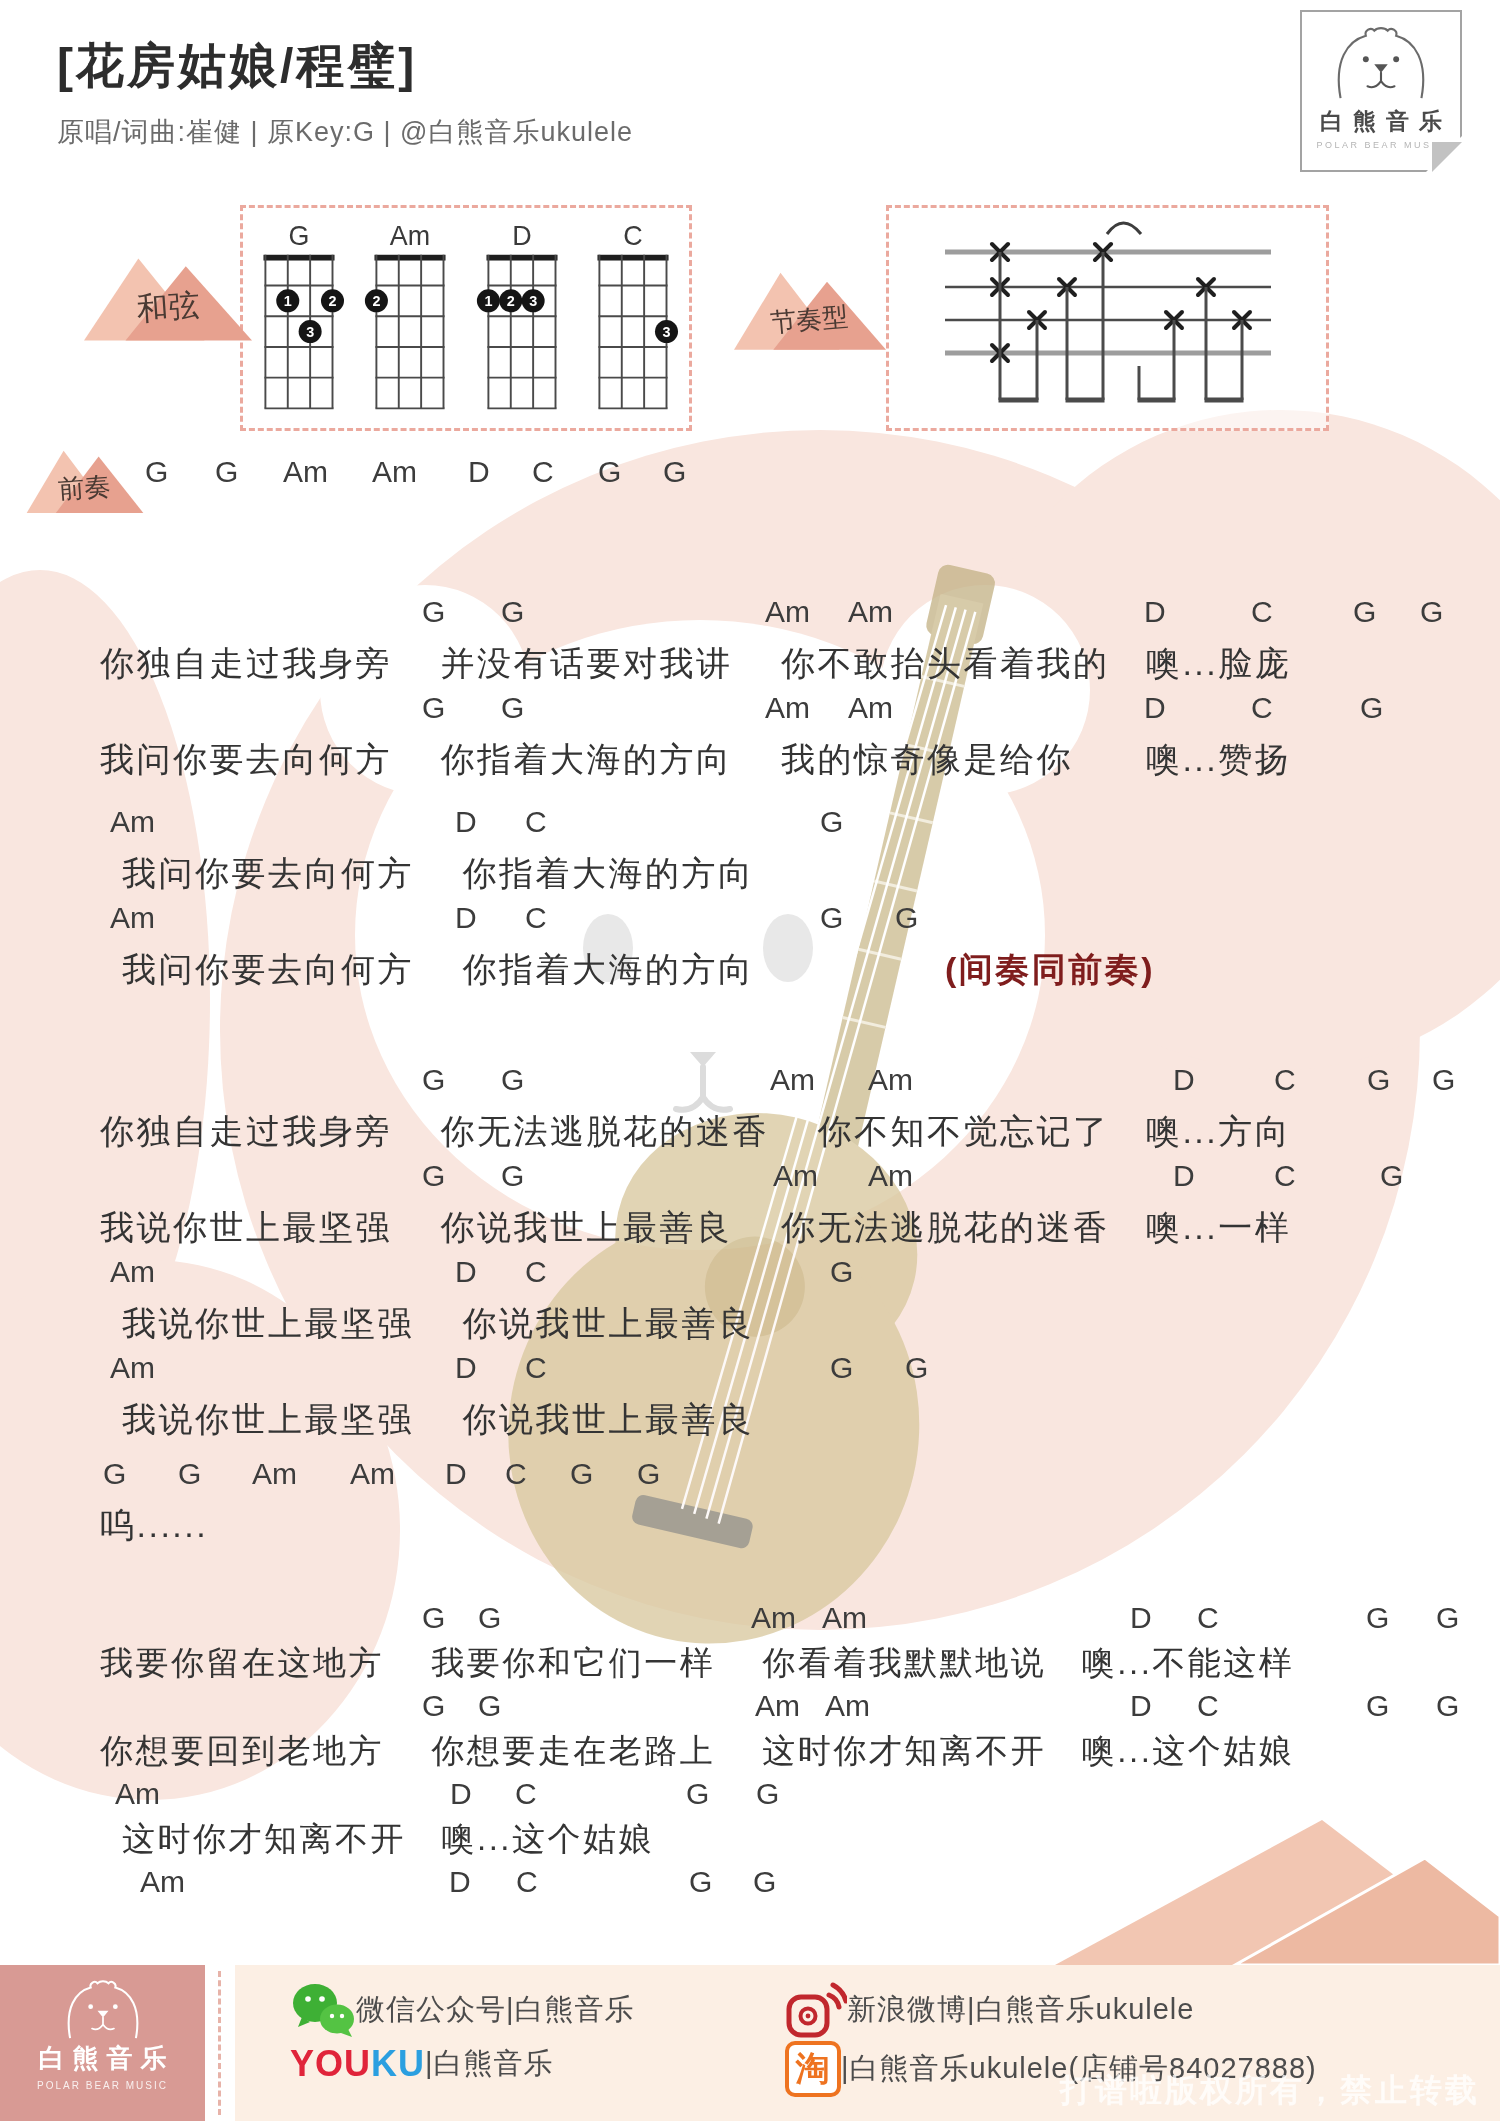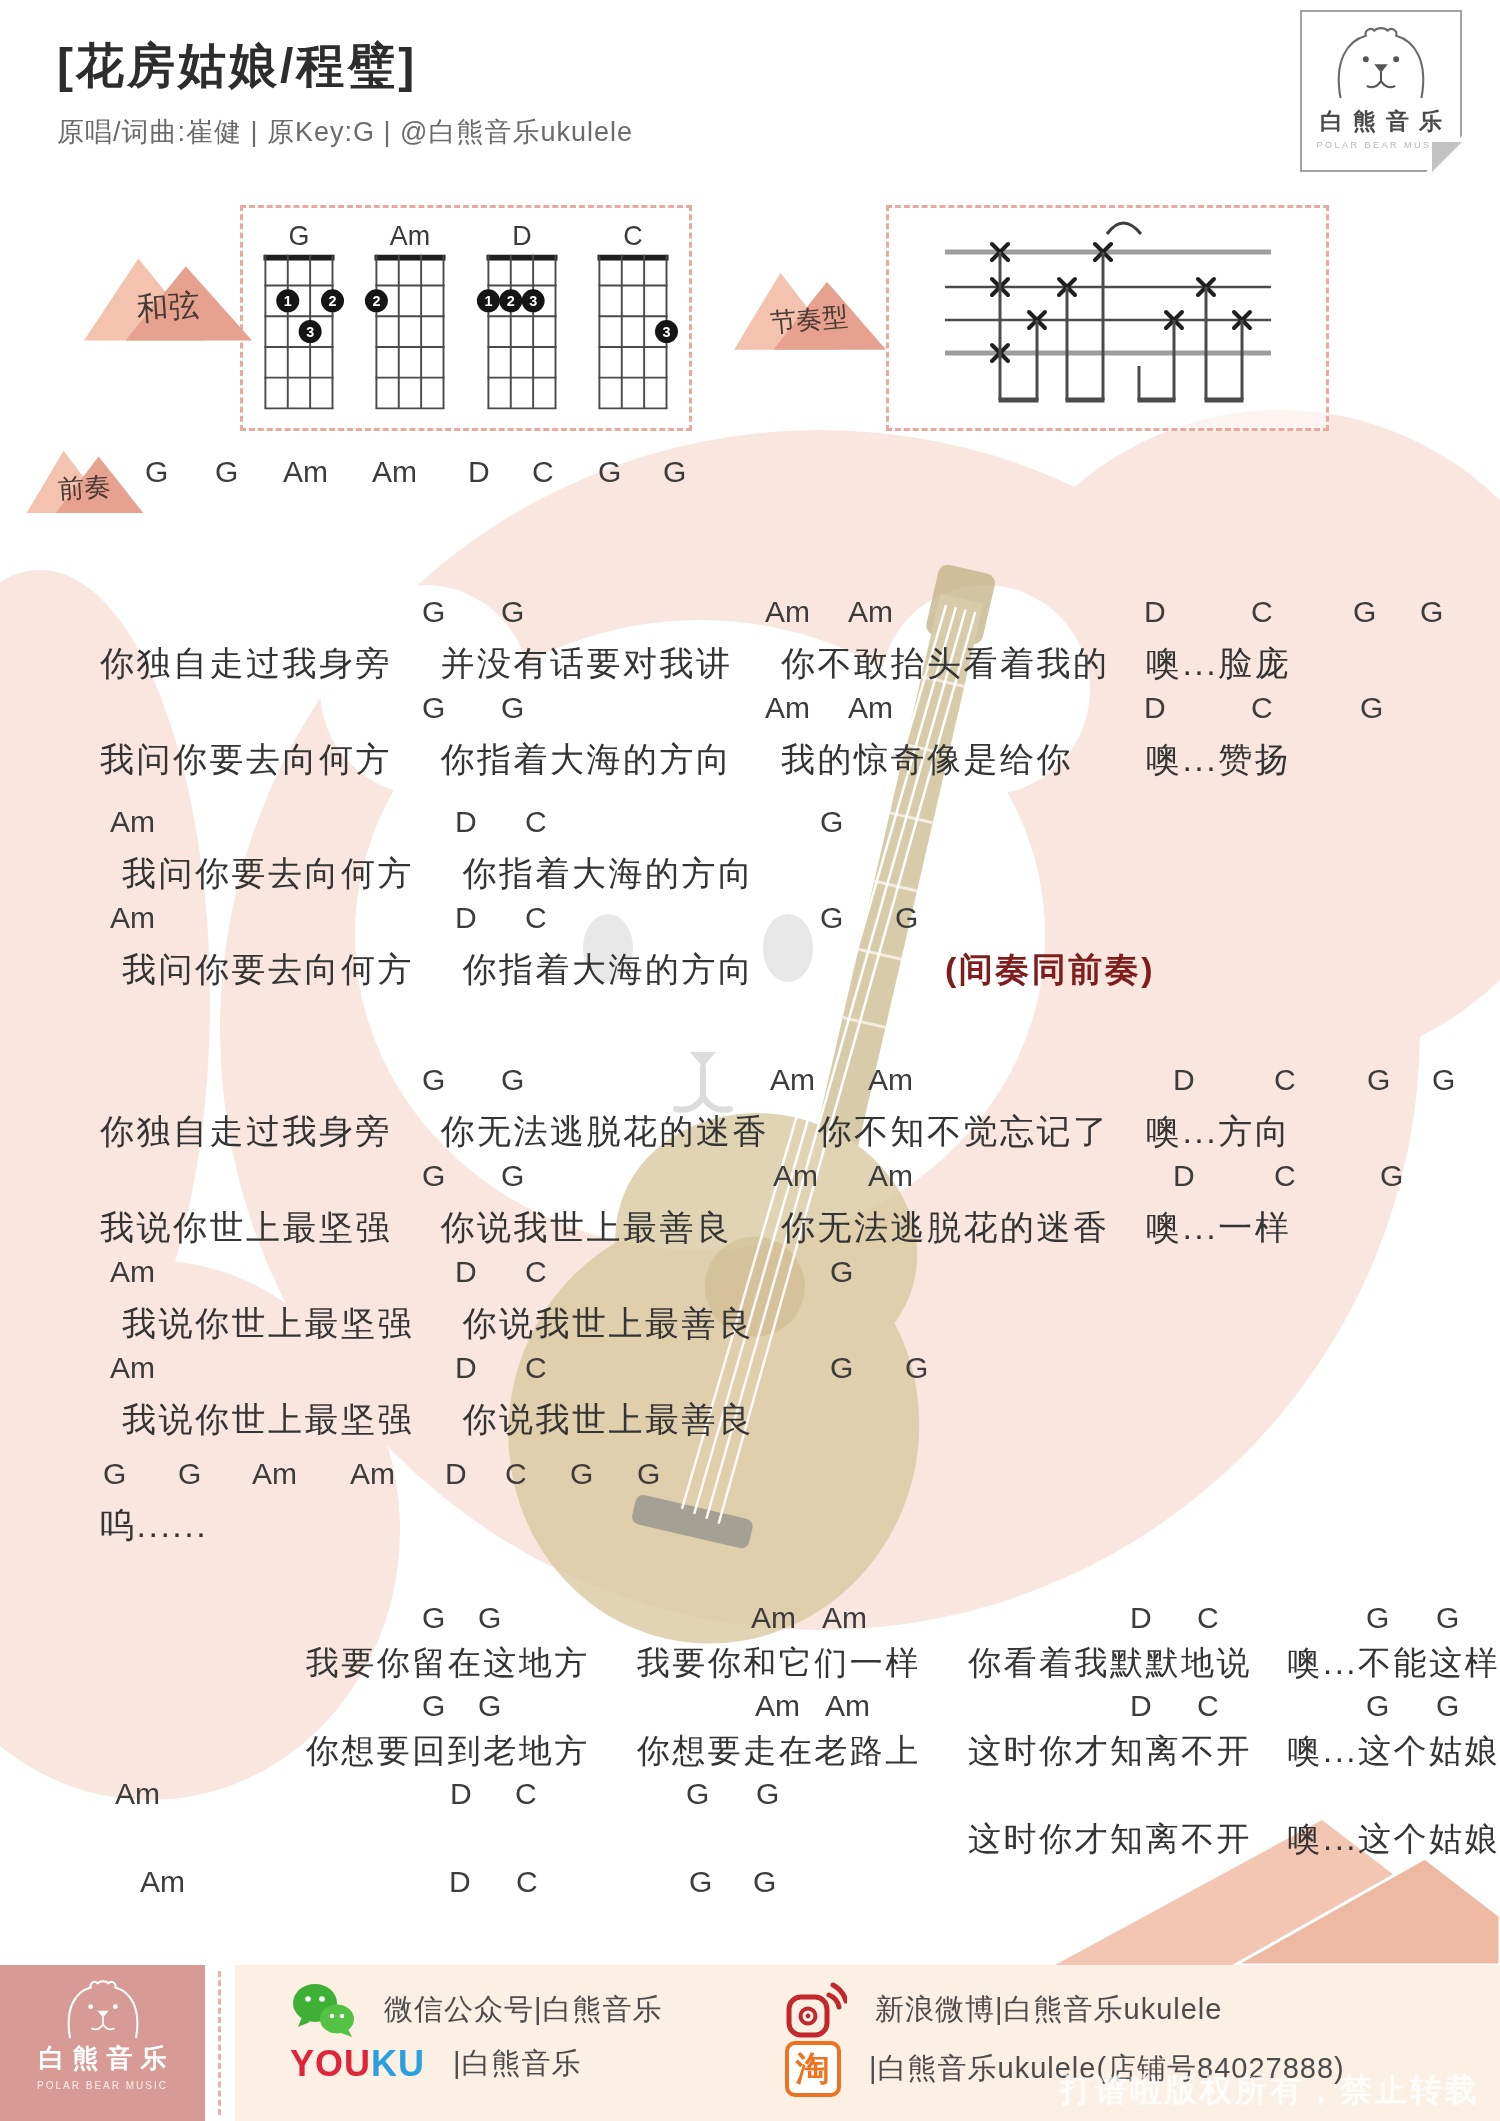--- a/index.html
+++ b/index.html
@@ -30,31 +30,31 @@
 
   
   #song{position:absolute;top:431px;left:0;width:1500px;z-index:1;}
   .intro-row{position:relative;height:56px;margin-top:24px;}
   .chord{position:absolute;top:0;font-size:30px;color:#3c3c3c;letter-spacing:0;}
   .crow{position:relative;height:40px;}
   .line{position:relative;}
   .lyric{position:relative;font-size:34px;color:#343434;line-height:56px;letter-spacing:2.5px;white-space:pre;}
   .note{font-weight:bold;color:#7f1d1d;}
   .compact .crow{height:36px;}
-  .compact .lyric{line-height:52px;font-size:33px;text-align:right;}
+  .compact .lyric{line-height:52px;font-size:33px;}
 
   
   .footer{position:absolute;left:0;bottom:0;width:1500px;height:156px;display:flex;z-index:2;}
   .footer-sidebar{width:205px;background:#d89a94;text-align:center;position:relative;}
   .footer-sidebar .fs-brand{font-size:26px;font-weight:bold;color:#fff;letter-spacing:8px;text-indent:8px;margin-top:-4px;}
   .footer-sidebar .fs-sub{font-size:10px;color:rgba(255,255,255,.85);letter-spacing:2px;margin-top:4px;}
   .footer-gap{width:30px;background:#fff;position:relative;}
   .footer-dash{position:absolute;left:13px;top:6px;bottom:6px;border-left:3px dashed #e7b3a9;}
   .footer-main{flex:1;background:#fcefe4;position:relative;}
-  .f-item{position:absolute;display:flex;align-items:center;gap:28px;font-size:29px;color:#4c4c4c;letter-spacing:1px;}
+  .f-item{position:absolute;display:flex;align-items:center;gap:0;font-size:29px;color:#4c4c4c;letter-spacing:1px;}
   .yk{font-weight:800;font-size:36px;letter-spacing:1px;}
   .yk .r{color:#e0243a;}
   .yk .b{color:#2b9fe0;}
   .wm{position:absolute;right:20px;bottom:8px;font-size:32px;font-weight:bold;color:rgba(255,255,255,.78);letter-spacing:3px;}
 </style>
 </head>
 <body>
 
 <div class="page">
 

